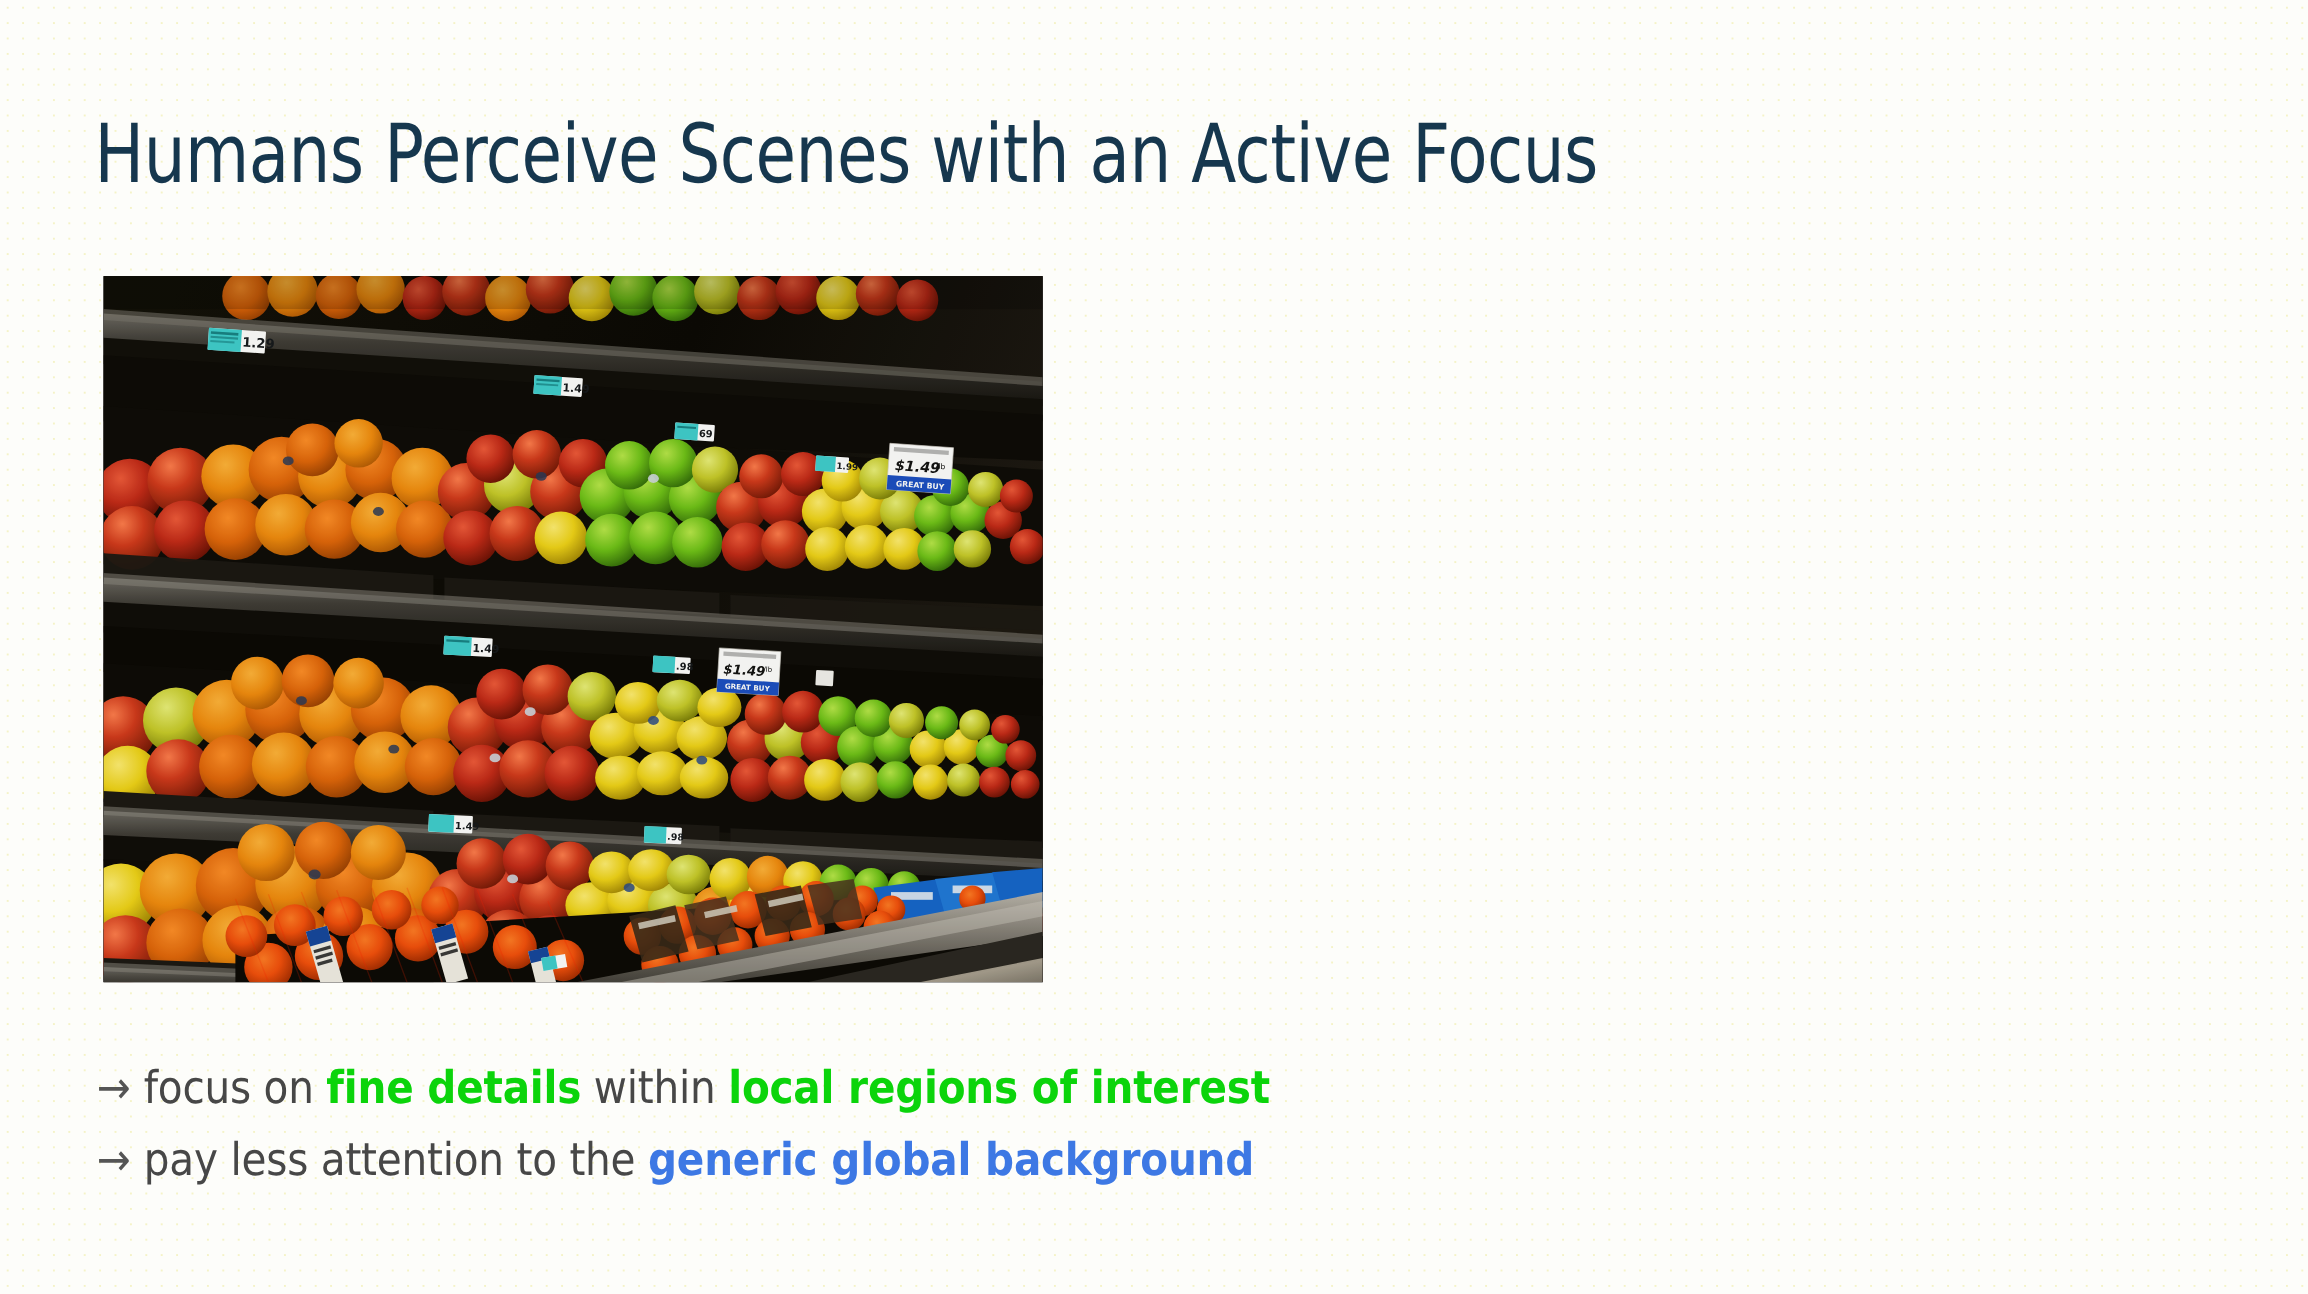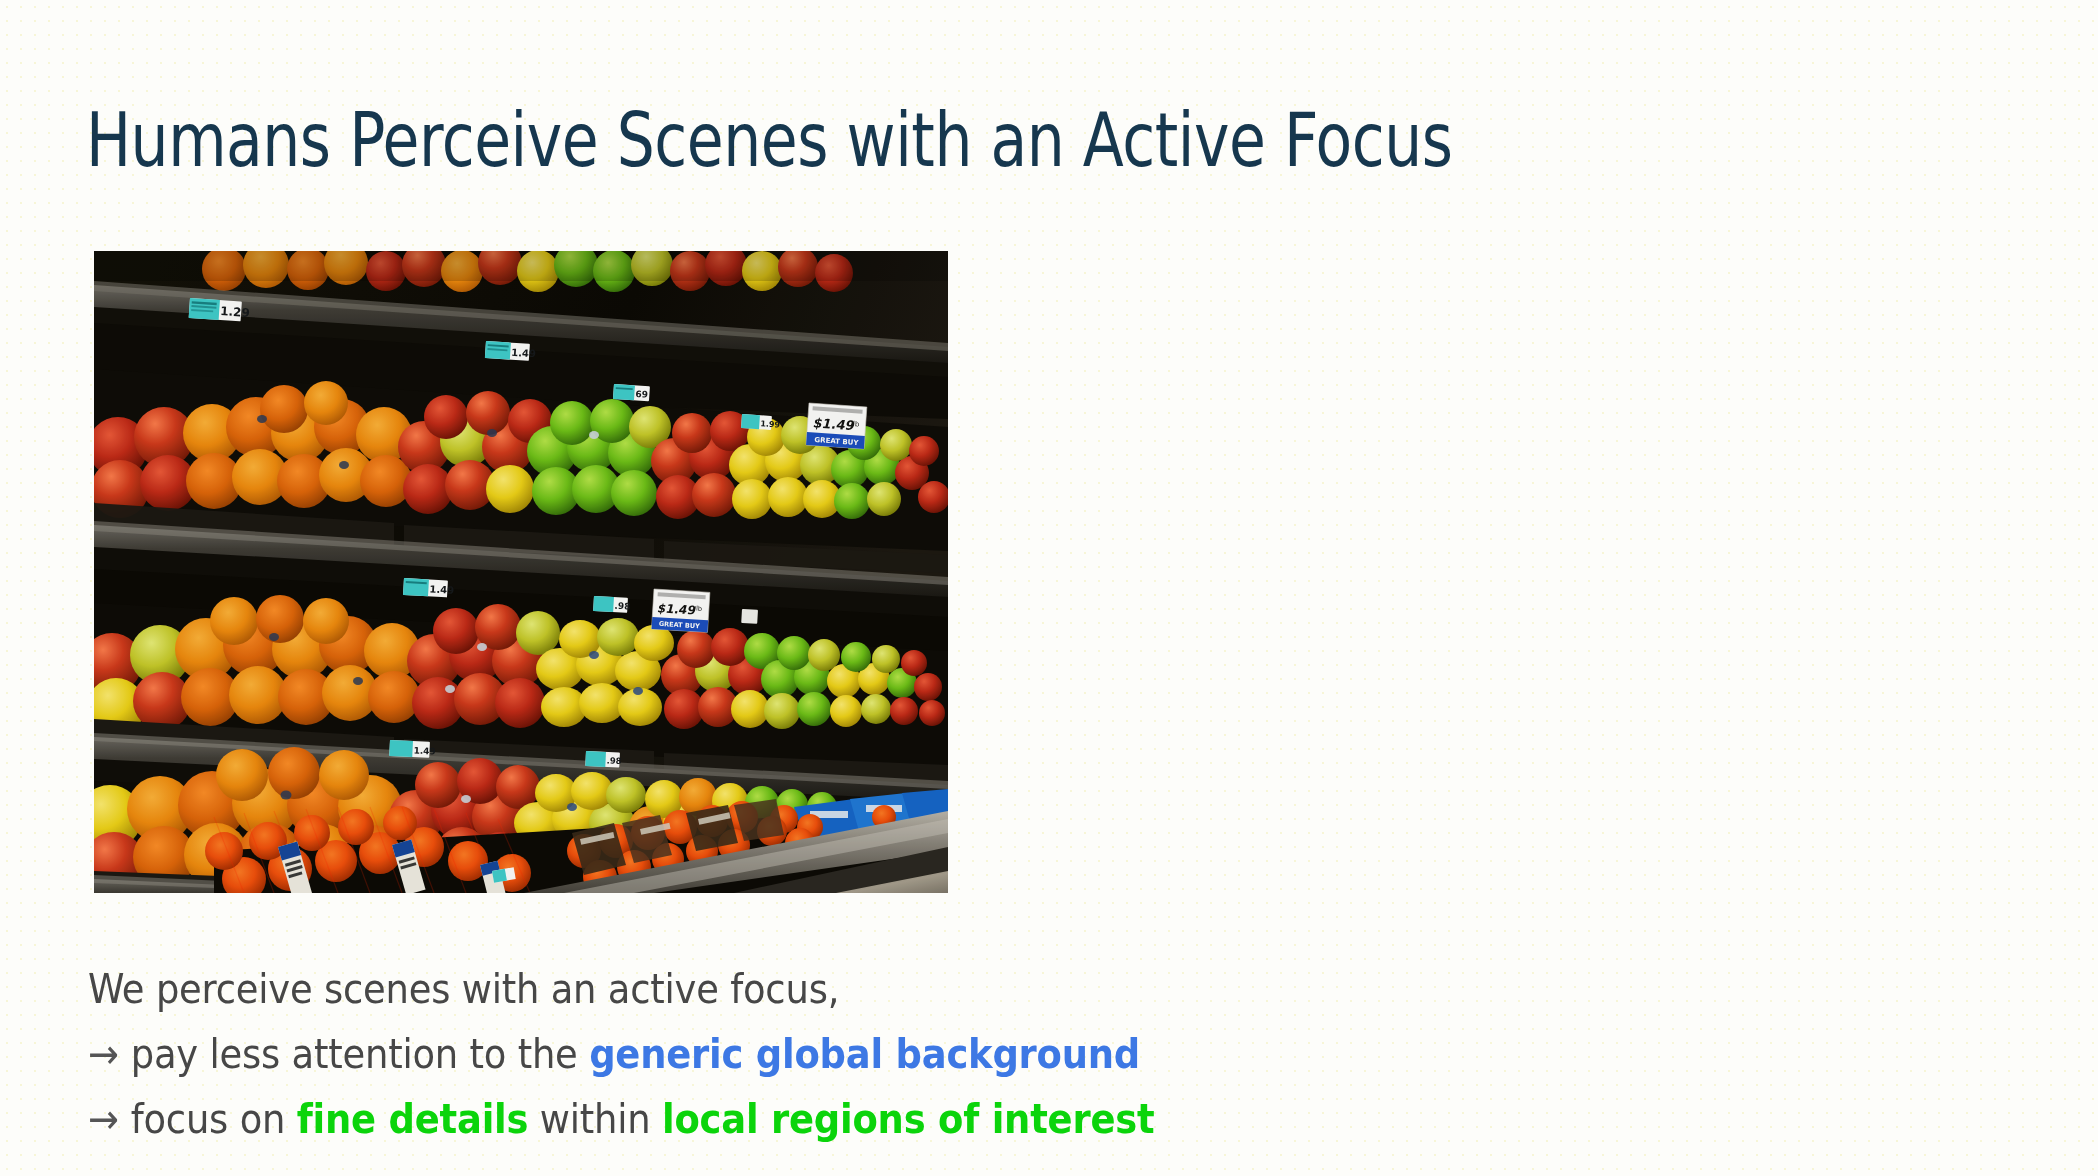--- a/index.html
+++ b/index.html
@@ -666,27 +666,24 @@
         <rect x="0" y="0" width="13" height="12" fill="#3fcfcf"></rect>
       </g>
 
       <rect x="0" y="0" width="854" height="642" fill="#2a1a08" opacity="0.06"></rect>
       <rect x="0" y="0" width="854" height="30" fill="#000000" opacity="0.18"></rect>
     </svg>
   </div>
 
   <div class="body-block">
 
+
     <div class="body-line">
-      <span>We perceive scenes with an active focus,</span>
+      <span class="arrow-glyph">→</span><span>focus on </span><span class="hl-green">fine details</span><span> within </span><span class="hl-green">local regions of interest</span>
     </div>
 
     <div class="body-line">
       <span class="arrow-glyph">→</span><span>pay less attention to the </span><span class="hl-blue">generic global background</span>
     </div>
 
-    <div class="body-line">
-      <span class="arrow-glyph">→</span><span>focus on </span><span class="hl-green">fine details</span><span> within </span><span class="hl-green">local regions of interest</span>
-    </div>
-
   </div>
 
 </div>
 
 </body></html>

